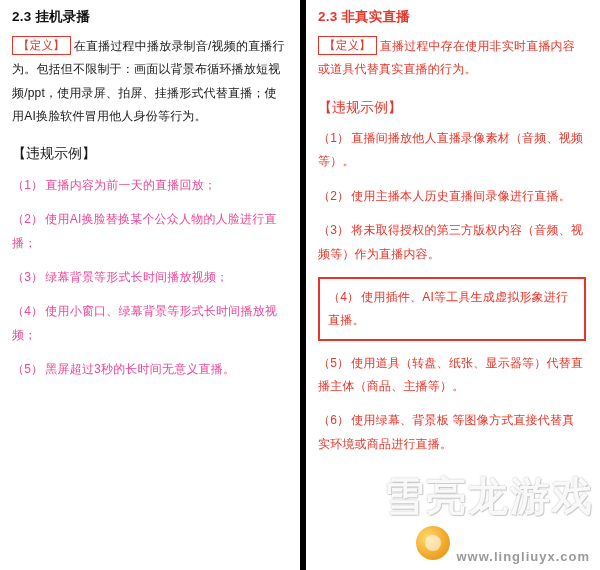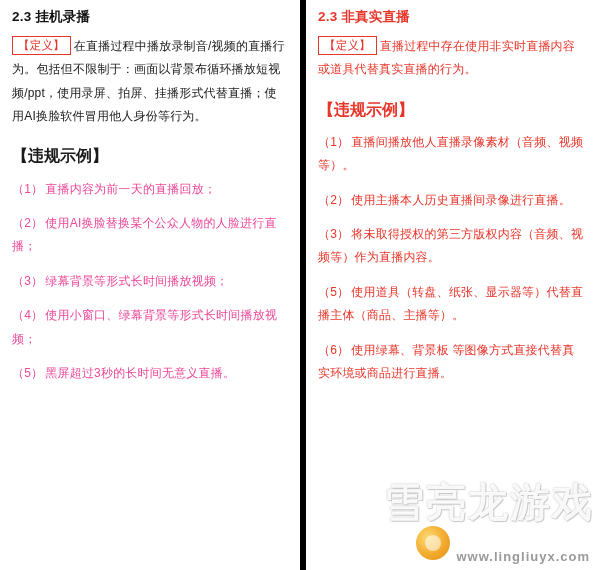--- a/index.html
+++ b/index.html
@@ -63,24 +63,24 @@
     font-size: 11.5px;
     line-height: 1.3;
     padding: 1px 5px;
     margin-right: 3px;
     vertical-align: 1px;
     white-space: nowrap;
   }
   .col-left .tag { border-color: #e8352a; color: #e8352a; }
 
   .label-brackets {
-    font-size: 16px;
+    font-size: 14px;
     line-height: 1.95;
     margin: 12px 0 6px 0;
-    font-weight: bold;
+    font-weight: normal;
   }
   .col-left .label-brackets { color: #1a1a1a; }
   .col-right .label-brackets { color: #e8352a; }
 
   ol.items {
     list-style: none;
     margin: 0;
     padding: 0;
   }
   ol.items li {
@@ -99,21 +99,21 @@
     border: 2px solid #e8352a;
     padding: 7px 8px 6px 8px;
     margin: 4px 0 12px -4px;
     box-sizing: border-box;
   }
 
   
   .watermark {
     position: absolute;
     right: 6px;
-    bottom: 40px;
+    bottom: 46px;
     font-size: 40px;
     font-weight: bold;
     color: rgba(255,255,255,0.92);
     text-shadow:
        0 0 2px rgba(120,120,120,0.55),
        1px 1px 0 rgba(150,150,150,0.35);
     letter-spacing: 2px;
     pointer-events: none;
     white-space: nowrap;
   }
@@ -198,20 +198,23 @@
     <ol class="items">
       <li>
         <span class="idx">（1）</span><span>直播间播放他人直播录像素材（音频、视频等）。</span>
       </li>
       <li>
         <span class="idx">（2）</span><span>使用主播本人历史直播间录像进行直播。</span>
       </li>
       <li>
         <span class="idx">（3）</span><span>将未取得授权的第三方版权内容（音频、视频等）作为直播内容。</span>
       </li>
+      <li class="highlight">
+        <span class="idx">（4）</span><span>使用插件、AI等工具生成虚拟形象进行直播。</span>
+      </li>
       <li>
         <span class="idx">（5）</span><span>使用道具（转盘、纸张、显示器等）代替直播主体（商品、主播等）。</span>
       </li>
       <li>
         <span class="idx">（6）</span><span>使用绿幕、背景板 等图像方式直接代替真实环境或商品进行直播。</span>
       </li>
     </ol>
   </div>
 
   <div class="wm-logo"></div>

